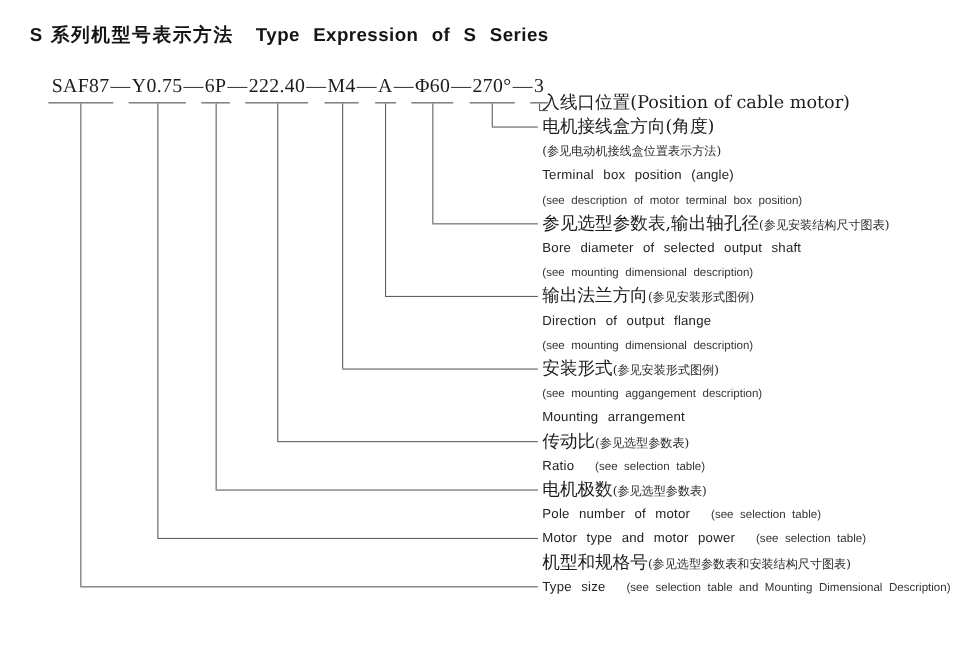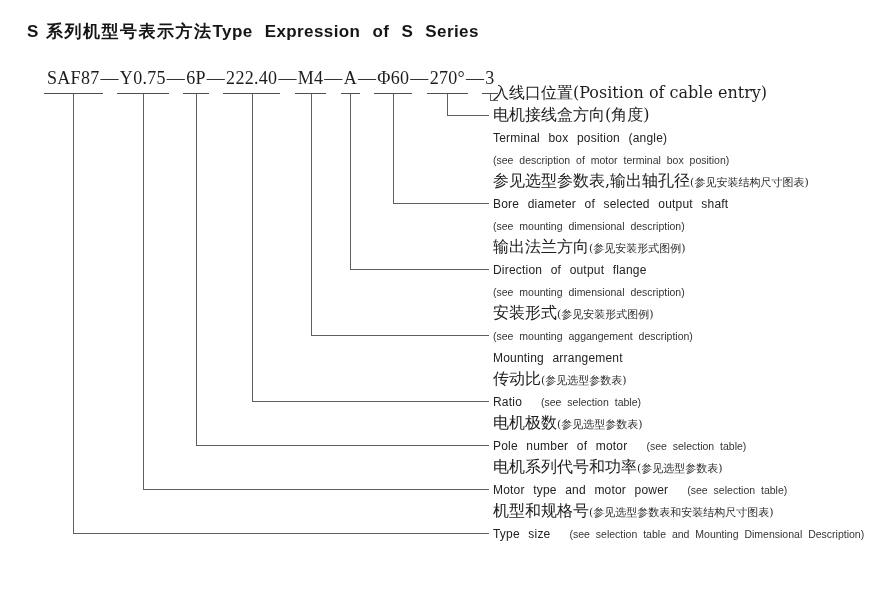--- a/index.html
+++ b/index.html
@@ -5,21 +5,21 @@
   html,body{margin:0;padding:0;background:#ffffff;}
   .canvas{
     position:relative;width:872px;height:589px;background:#ffffff;overflow:hidden;
     font-family:"Liberation Sans","DejaVu Sans",sans-serif;
   }
   .title{
     position:absolute;left:27px;top:20px;white-space:nowrap;
     font-weight:bold;font-size:17px;color:#151515;
   }
   .t-cn{letter-spacing:1.5px;}
-  .t-en{word-spacing:7px;letter-spacing:0.4px;}
+  .t-en{margin-left:20px;word-spacing:7px;letter-spacing:0.4px;}
   .code{
     position:absolute;left:44px;top:68px;white-space:nowrap;
     font-family:"Liberation Serif","DejaVu Serif",serif;
     font-size:18px;color:#1c1c1c;letter-spacing:0.3px;
   }
   .seg{display:inline-block;border-bottom:1.5px solid #4f4f4f;padding:0 3px 4px;}
   .dash{display:inline-block;margin:0 -2px;color:#2a2a2a;}
   .labels{position:absolute;left:493px;top:82px;width:376px;}
   .row{height:22px;line-height:22px;white-space:nowrap;}
   .cn{font-family:"DejaVu Serif","Liberation Serif",serif;font-size:16px;color:#1d1d1d;}
@@ -33,38 +33,38 @@
 </style>
 </head>
 <body>
 
 <div class="canvas">
   <div class="title">
     <span class="t-cn">S 系列机型号表示方法</span><span class="t-en">Type Expression of S Series</span>
   </div>
   <div class="code"><span class="seg" id="seg-0">SAF87</span><span class="dash">—</span><span class="seg" id="seg-1">Y0.75</span><span class="dash">—</span><span class="seg" id="seg-2">6P</span><span class="dash">—</span><span class="seg" id="seg-3">222.40</span><span class="dash">—</span><span class="seg" id="seg-4">M4</span><span class="dash">—</span><span class="seg" id="seg-5">A</span><span class="dash">—</span><span class="seg" id="seg-6">Φ60</span><span class="dash">—</span><span class="seg" id="seg-7">270°</span><span class="dash">—</span><span class="seg" id="seg-8">3</span></div>
   <div class="labels">
-      <div class="row" id="r1"><span class="cn">入线口位置(Position of cable entry)</span></div>
+      <div class="row" id="r1"><span class="cn">入线口位置(Position of cable motor)</span></div>
       <div class="row" id="r2"><span class="cn">电机接线盒方向(角度)</span></div>
+      <div class="row" id="r3"><span class="cn-sm">(参见电动机接线盒位置表示方法)</span></div>
       <div class="row" id="r4"><span class="en">Terminal box position (angle)</span></div>
       <div class="row" id="r5"><span class="en-sm">(see description of motor terminal box position)</span></div>
       <div class="row" id="r6"><span class="cn">参见选型参数表,输出轴孔径</span><span class="cn-sm">(参见安装结构尺寸图表)</span></div>
       <div class="row" id="r7"><span class="en">Bore diameter of selected output shaft</span></div>
       <div class="row" id="r8"><span class="en-sm">(see mounting dimensional description)</span></div>
       <div class="row" id="r9"><span class="cn">输出法兰方向</span><span class="cn-sm">(参见安装形式图例)</span></div>
       <div class="row" id="r10"><span class="en">Direction of output flange</span></div>
       <div class="row" id="r11"><span class="en-sm">(see mounting dimensional description)</span></div>
       <div class="row" id="r12"><span class="cn">安装形式</span><span class="cn-sm">(参见安装形式图例)</span></div>
       <div class="row" id="r14"><span class="en-sm">(see mounting aggangement description)</span></div>
       <div class="row" id="r13"><span class="en">Mounting arrangement</span></div>
       <div class="row" id="r15"><span class="cn">传动比</span><span class="cn-sm">(参见选型参数表)</span></div>
       <div class="row" id="r16"><span class="en">Ratio</span><span class="en-sm">(see selection table)</span></div>
       <div class="row" id="r17"><span class="cn">电机极数</span><span class="cn-sm">(参见选型参数表)</span></div>
       <div class="row" id="r18"><span class="en">Pole number of motor</span><span class="en-sm">(see selection table)</span></div>
-      <div class="row" id="r19"><span class="cn">电机系列代号和功率</span><span class="cn-sm">(参见选型参数表)</span></div>
       <div class="row" id="r20"><span class="en">Motor type and motor power</span><span class="en-sm">(see selection table)</span></div>
       <div class="row" id="r21"><span class="cn">机型和规格号</span><span class="cn-sm">(参见选型参数表和安装结构尺寸图表)</span></div>
       <div class="row" id="r22"><span class="en">Type size</span><span class="en-sm">(see selection table and Mounting Dimensional Description)</span></div>
     </div>
 <div class="line v" style="left: 490px; top: 94px; height: 6px;"></div>
     <div class="line h" style="left: 490px; top: 100px; width: 8px;"></div>
     <div class="line v" style="left: 447px; top: 94px; height: 21px;"></div>
     <div class="line h" style="left: 447px; top: 115px; width: 42px;"></div>
     <div class="line v" style="left: 393px; top: 94px; height: 109px;"></div>
     <div class="line h" style="left: 393px; top: 203px; width: 96px;"></div>

